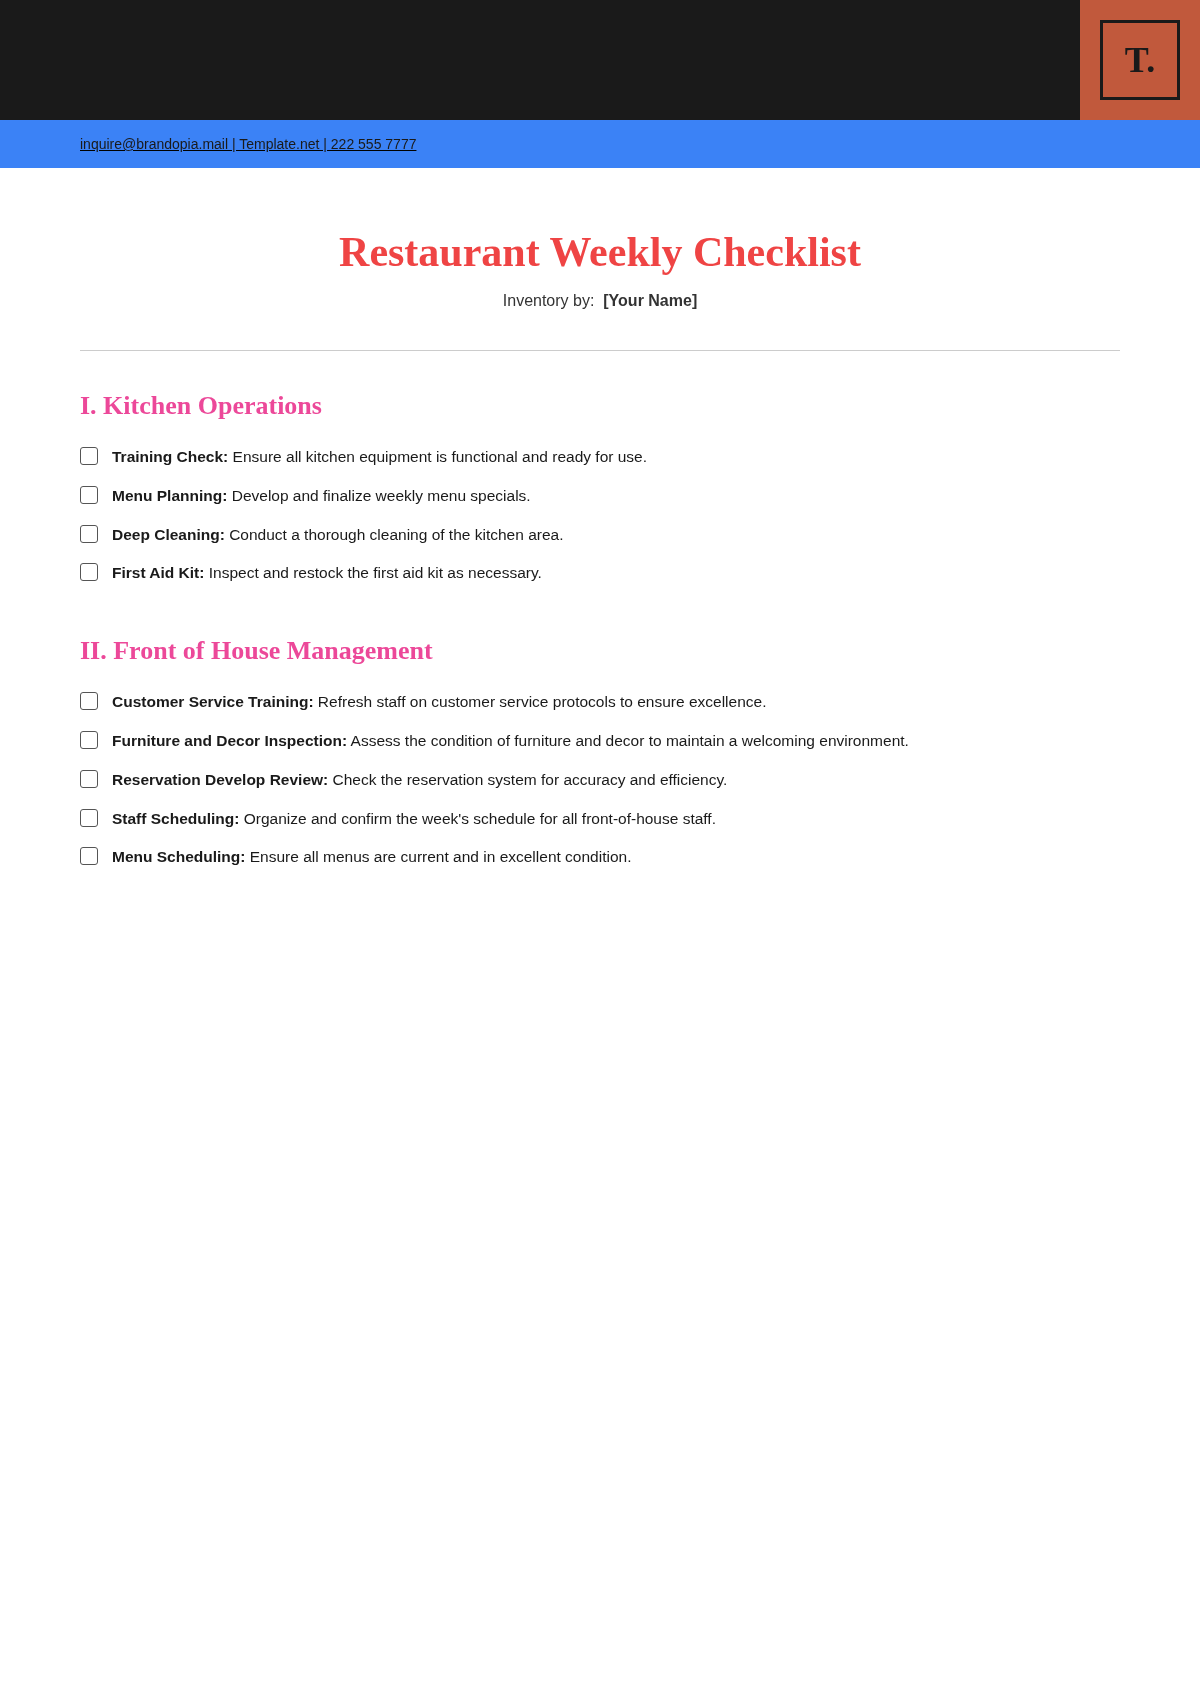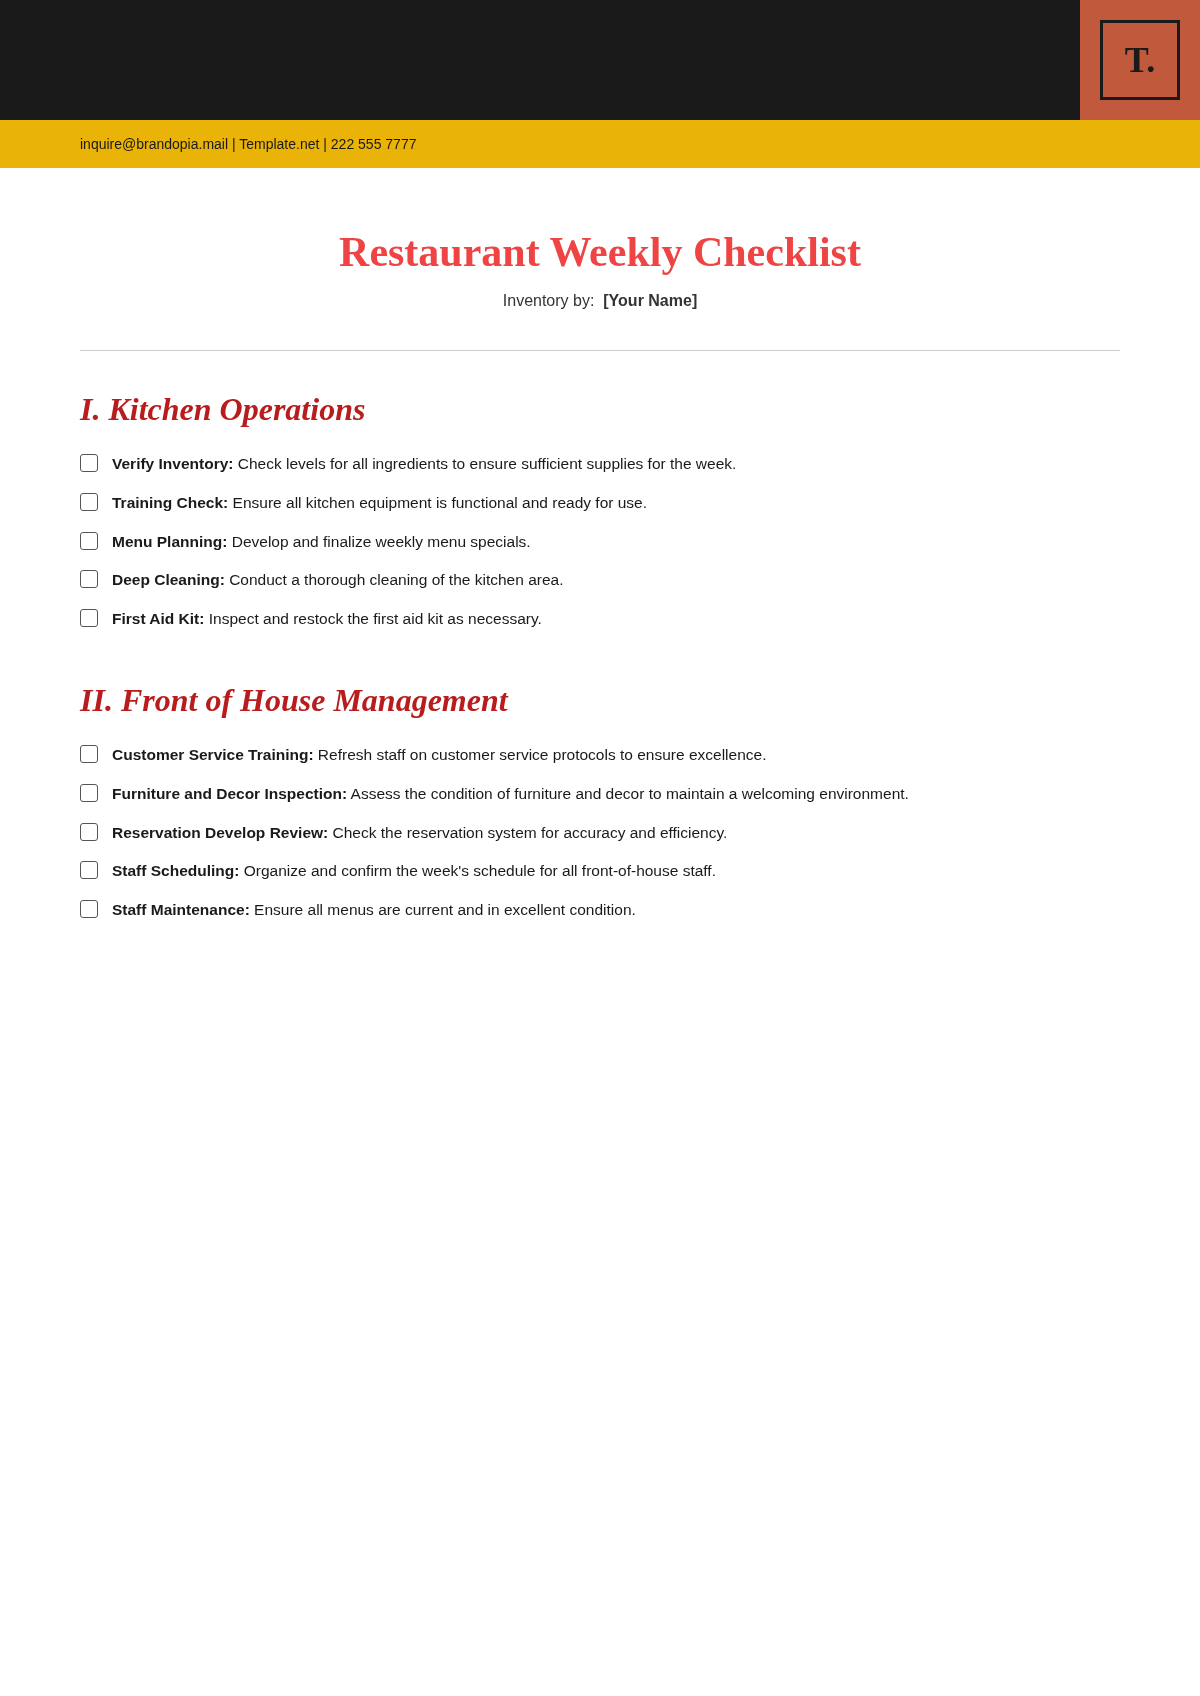--- a/index.html
+++ b/index.html
@@ -45,25 +45,26 @@
     }
 
     .logo-text {
       color: #1a1a1a;
       font-size: 36px;
       font-weight: bold;
       font-family: Georgia, serif;
     }
 
     .contact-bar {
-      background: #eab308;
+      background: #3b82f6;
       height: 48px;
       display: flex;
       align-items: center;
       padding-left: 80px;
+      text-decoration: underline;
     }
 
     .contact-text {
       color: #1a1a1a;
       font-size: 14px;
       font-family: Arial, sans-serif;
     }
 
     .main-content {
       padding: 60px 80px 60px 80px;
@@ -94,26 +95,25 @@
       border: none;
       border-top: 1px solid #ccc;
       margin: 10px 0 40px 0;
     }
 
     .section {
       margin-bottom: 50px;
     }
 
     .section-title {
-      font-size: 32px;
-      font-weight: bold;
-      color: #b91c1c;
+      font-size: 26px;
+      font-weight: bold;
+      color: #ec4899;
       margin-bottom: 24px;
       font-family: Georgia, serif;
-      font-style: italic;
     }
 
     .checklist {
       list-style: none;
       padding: 0;
     }
 
     .checklist-item {
       display: flex;
       align-items: flex-start;
@@ -168,24 +168,20 @@
   </p>
 
   <hr class="divider">
 
   <div id="sections-container">
       <div class="section">
         <h2 class="section-title">I. Kitchen Operations</h2>
         <ul class="checklist">
           <li class="checklist-item">
             <div class="checkbox"></div>
-            <span class="item-text"><strong>Verify Inventory:</strong> Check levels for all ingredients to ensure sufficient supplies for the week.</span>
-          </li>
-          <li class="checklist-item">
-            <div class="checkbox"></div>
             <span class="item-text"><strong>Training Check:</strong> Ensure all kitchen equipment is functional and ready for use.</span>
           </li>
           <li class="checklist-item">
             <div class="checkbox"></div>
             <span class="item-text"><strong>Menu Planning:</strong> Develop and finalize weekly menu specials.</span>
           </li>
           <li class="checklist-item">
             <div class="checkbox"></div>
             <span class="item-text"><strong>Deep Cleaning:</strong> Conduct a thorough cleaning of the kitchen area.</span>
           </li>
@@ -209,19 +205,19 @@
           <li class="checklist-item">
             <div class="checkbox"></div>
             <span class="item-text"><strong>Reservation Develop Review:</strong> Check the reservation system for accuracy and efficiency.</span>
           </li>
           <li class="checklist-item">
             <div class="checkbox"></div>
             <span class="item-text"><strong>Staff Scheduling:</strong> Organize and confirm the week's schedule for all front-of-house staff.</span>
           </li>
           <li class="checklist-item">
             <div class="checkbox"></div>
-            <span class="item-text"><strong>Staff Maintenance:</strong> Ensure all menus are current and in excellent condition.</span>
+            <span class="item-text"><strong>Menu Scheduling:</strong> Ensure all menus are current and in excellent condition.</span>
           </li>
         </ul>
       </div>
     </div>
 
 </div>
 
 </body></html>

